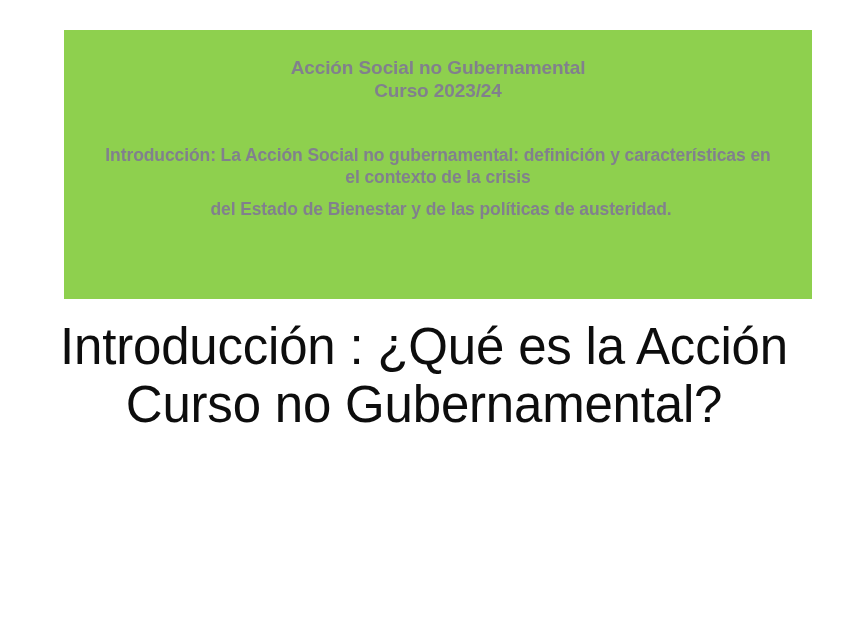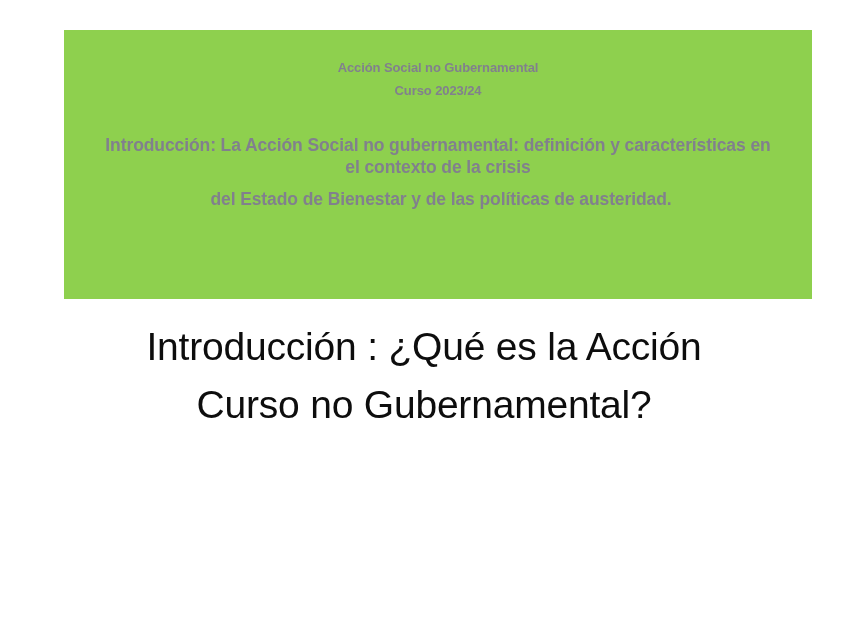--- a/index.html
+++ b/index.html
@@ -40,21 +40,21 @@
     left: 0;
     right: 0;
     top: 26px;
     text-align: center;
   }
 
   .banner-line {
     color: #81808d;
     font-family: "Liberation Sans", sans-serif;
     font-weight: bold;
-    font-size: 13px;
+    font-size: 19px;
     line-height: 23px;
     letter-spacing: -0.1px;
     text-align: center;
     margin: 0;
     padding: 0 18px;
   }
 
   .banner-line.spacer {
     height: 23px;
     visibility: hidden;
@@ -65,41 +65,41 @@
   }
 
   .banner-line.l-tema {
     margin-top: 0;
   }
 
   .banner-line.l-long {
     font-size: 17.5px;
     line-height: 22px;
     padding: 0 40px;
-    margin-top: 8px;
+    margin-top: 18px;
   }
 
   .banner-line.l-last {
     margin-top: 10px;
     font-size: 17.5px;
     line-height: 23px;
     margin-left: 6px;
   }
 
   
   .headline {
     position: absolute;
     left: 60px;
     top: 318px;
     width: 728px;
     text-align: center;
     color: #0d0d0d;
     font-family: "Liberation Sans", sans-serif;
     font-weight: normal;
-    font-size: 39px;
+    font-size: 51px;
     line-height: 58px;
     letter-spacing: -0.2px;
     margin: 0;
   }
 
   .headline .hl-line {
     display: block;
     white-space: nowrap;
   }
 </style>

